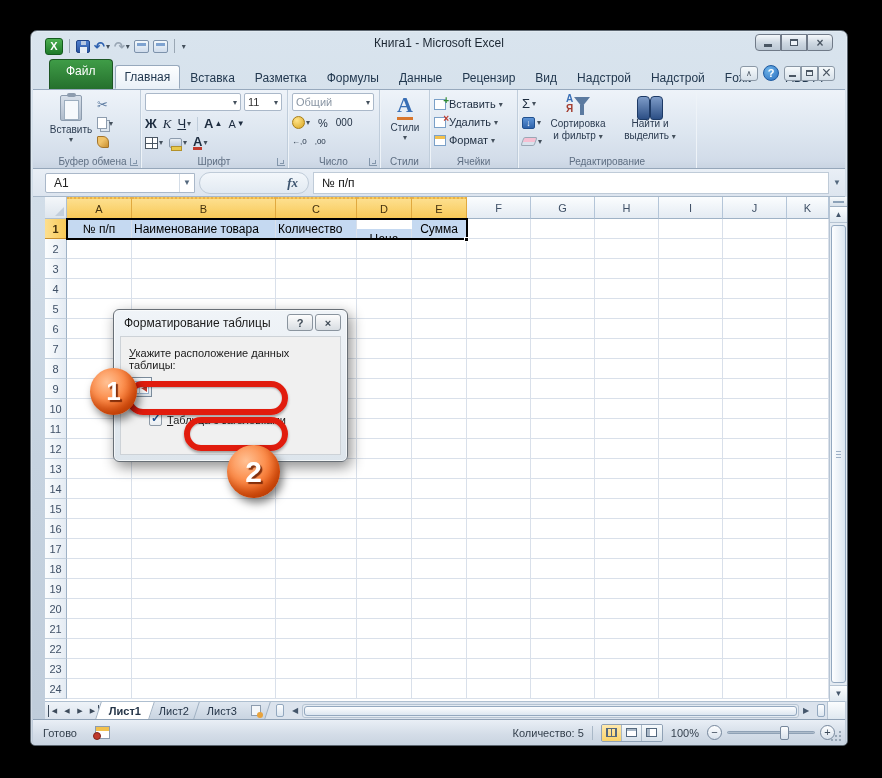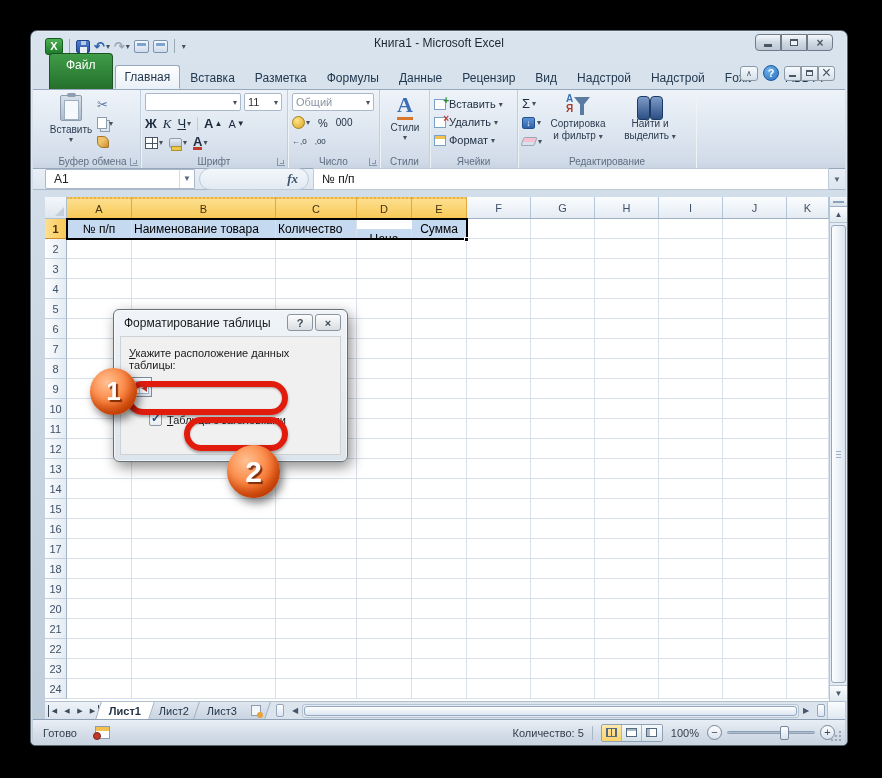--- a/index.html
+++ b/index.html
@@ -31,21 +31,21 @@
     display:flex;align-items:center;justify-content:center;color:#3e4a56;font-size:11px;}
   .wbtn:first-child{border-radius:4px 0 0 4px;}
   .wbtn:last-child{border-radius:0 4px 4px 0;}
   .glyph-min{width:8px;height:3px;background:#4a5663;margin-top:6px;}
   .glyph-res{width:8px;height:7px;border:1px solid #4a5663;border-top:2px solid #4a5663;background:#eef3f8;}
   .glyph-x{font-weight:bold;font-size:12px;color:#4a5663;}
   
   .tabrow{position:absolute;left:0;top:28px;right:0;height:30px;
     background:linear-gradient(#cfdaе7,#c3d1df);}
   .tabs{position:absolute;left:18px;bottom:0;display:flex;align-items:flex-end;height:26px;}
-  .file-tab{height:36px;padding:0 16px;margin-right:2px;border-radius:4px 4px 0 0;
+  .file-tab{height:30px;padding:0 16px;margin-right:2px;border-radius:4px 4px 0 0;
     background:linear-gradient(#3f9c47,#25702d);border:1px solid #1c5523;border-bottom:none;
     color:#fff;font-size:12px;line-height:23px;}
   .rtab{height:23px;padding:0 9px;font-size:12px;color:#22384f;line-height:23px;border:1px solid transparent;}
   .rtab.active{background:linear-gradient(#fdfeff,#eaf1f8);border:1px solid #97a9bd;border-bottom:1px solid #eaf1f8;
     border-radius:3px 3px 0 0;height:24px;}
   .tabrow-right{position:absolute;right:12px;top:6px;display:flex;align-items:center;gap:5px;}
   .chev-up{width:18px;height:15px;border:1px solid #8b98a6;border-radius:3px;background:linear-gradient(#f6fafc,#d6e0e9);
     color:#4a5663;font-size:8px;text-align:center;line-height:14px;}
   .help{width:16px;height:16px;border-radius:50%;background:radial-gradient(circle at 35% 30%,#6db3e8,#2a6fc0);
     border:1px solid #1d5aa0;color:#fff;font-size:11px;font-weight:bold;text-align:center;line-height:15px;}
@@ -109,21 +109,21 @@
   .sortico{position:relative;width:24px;height:24px;}
   .sortico .az{position:absolute;left:0;top:0;font-size:10px;font-weight:bold;line-height:10px;}
   .sortico .az .a{color:#3a6fb5;} .sortico .az .ya{color:#a33b2e;}
   .funnel{position:absolute;right:0;top:3px;width:0;height:0;border-left:8px solid transparent;border-right:8px solid transparent;border-top:10px solid #5b7aa0;}
   .funnel:after{content:"";position:absolute;left:-2px;top:-2px;width:4px;height:10px;background:#5b7aa0;}
   .binoc{position:relative;width:26px;height:22px;margin-top:2px;}
   .binoc:before,.binoc:after{content:"";position:absolute;top:0;width:11px;height:22px;border-radius:4px 4px 3px 3px;
     background:linear-gradient(#7e9cc8,#2c4f85);border:1px solid #1d3a66;}
   .binoc:before{left:0;} .binoc:after{right:0;}
   
-  .formulabar{position:absolute;left:2px;top:138px;right:2px;height:21px;background:linear-gradient(#e9eff6,#dde5ef);
+  .formulabar{position:absolute;left:2px;top:138px;right:2px;height:28px;background:linear-gradient(#e9eff6,#dde5ef);
     border-bottom:1px solid #a8b8c9;display:flex;align-items:center;padding-left:12px;}
   .namebox{width:150px;height:20px;background:#fff;border:1px solid #aab8c9;border-radius:2px 0 0 2px;
     display:flex;align-items:center;font-size:12px;color:#222;padding-left:8px;justify-content:space-between;}
   .nb-dd{width:15px;text-align:center;color:#54687e;font-size:8px;border-left:1px solid #d4dde7;align-self:stretch;line-height:18px;}
   .fxpill{width:110px;height:22px;border:1px solid #bfcbd8;border-radius:11px;background:linear-gradient(#f3f7fb,#e2eaf2);
     margin-left:4px;display:flex;align-items:center;justify-content:flex-end;padding-right:10px;}
   .fx{font-family:"Liberation Serif",serif;font-style:italic;font-weight:bold;font-size:13px;color:#3b536e;}
   .fvalue{flex:1;height:22px;background:#fff;border:1px solid #bfcbd8;margin-left:4px;display:flex;align-items:center;
     font-size:12px;color:#111;padding-left:8px;}
   .fchev{width:16px;height:22px;display:flex;align-items:center;justify-content:center;color:#54687e;font-size:8px;}

